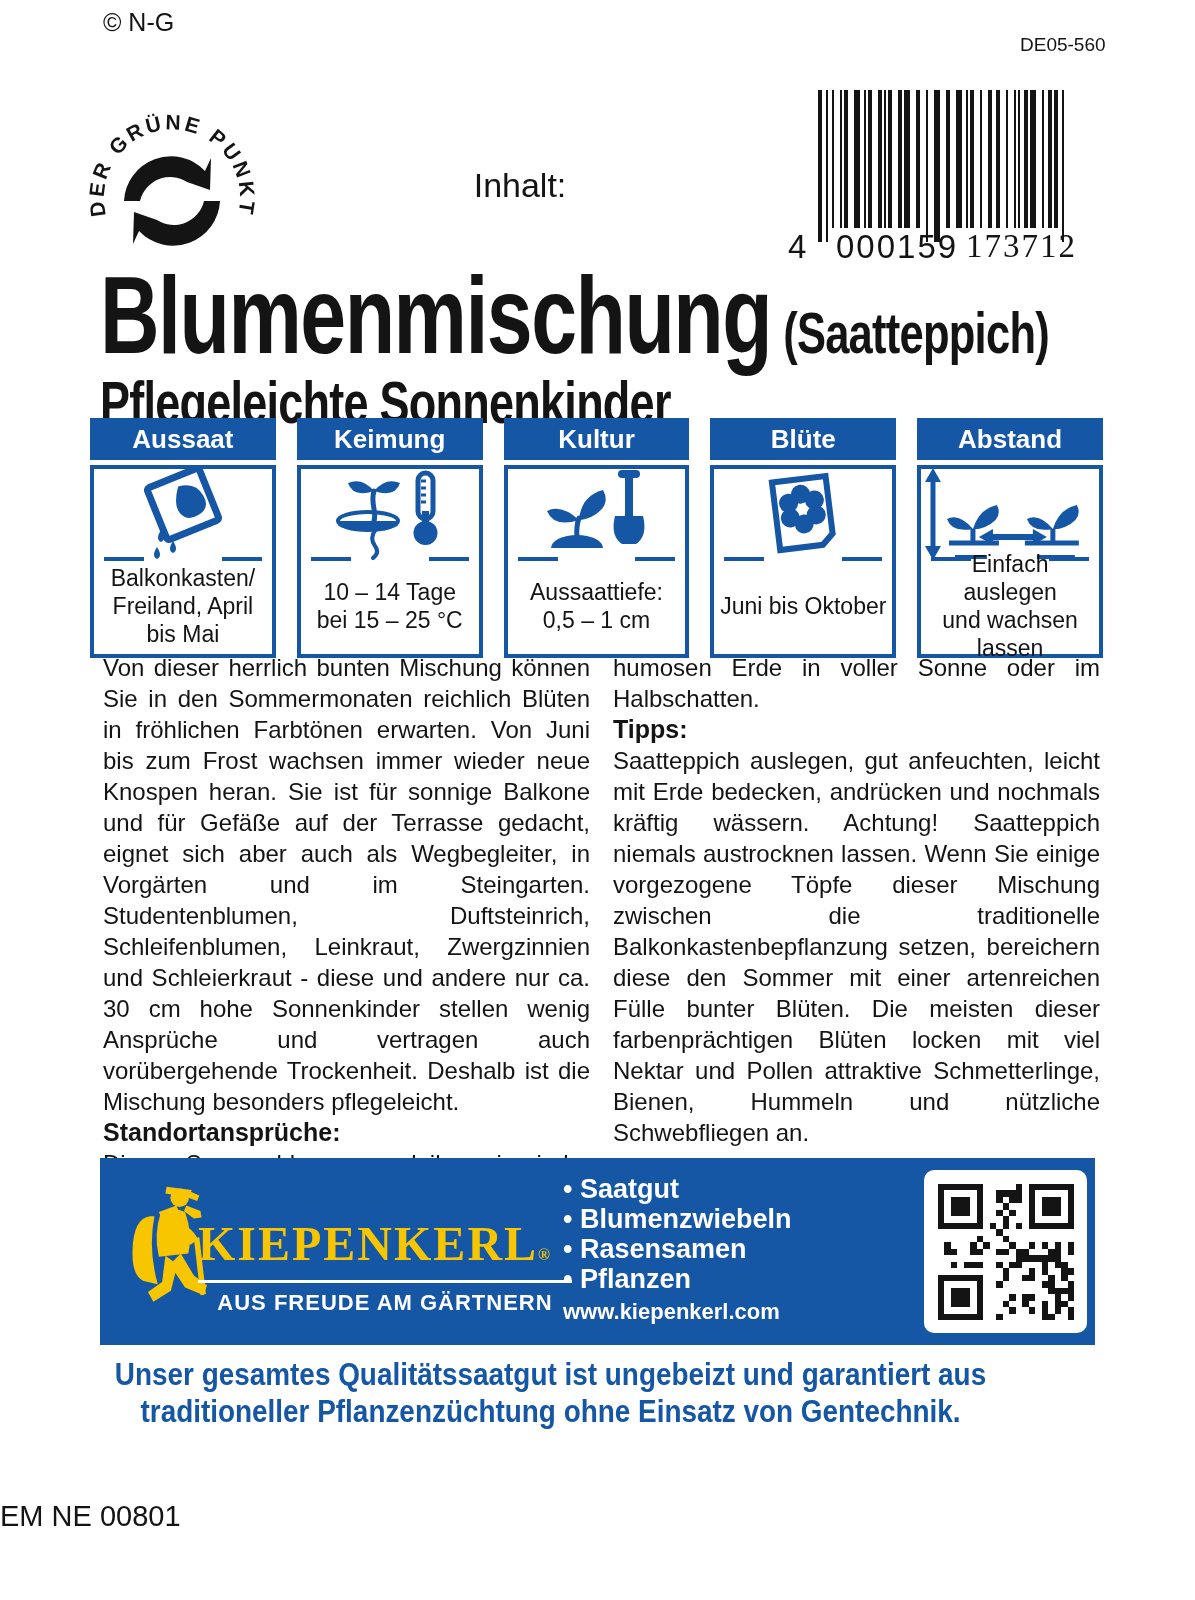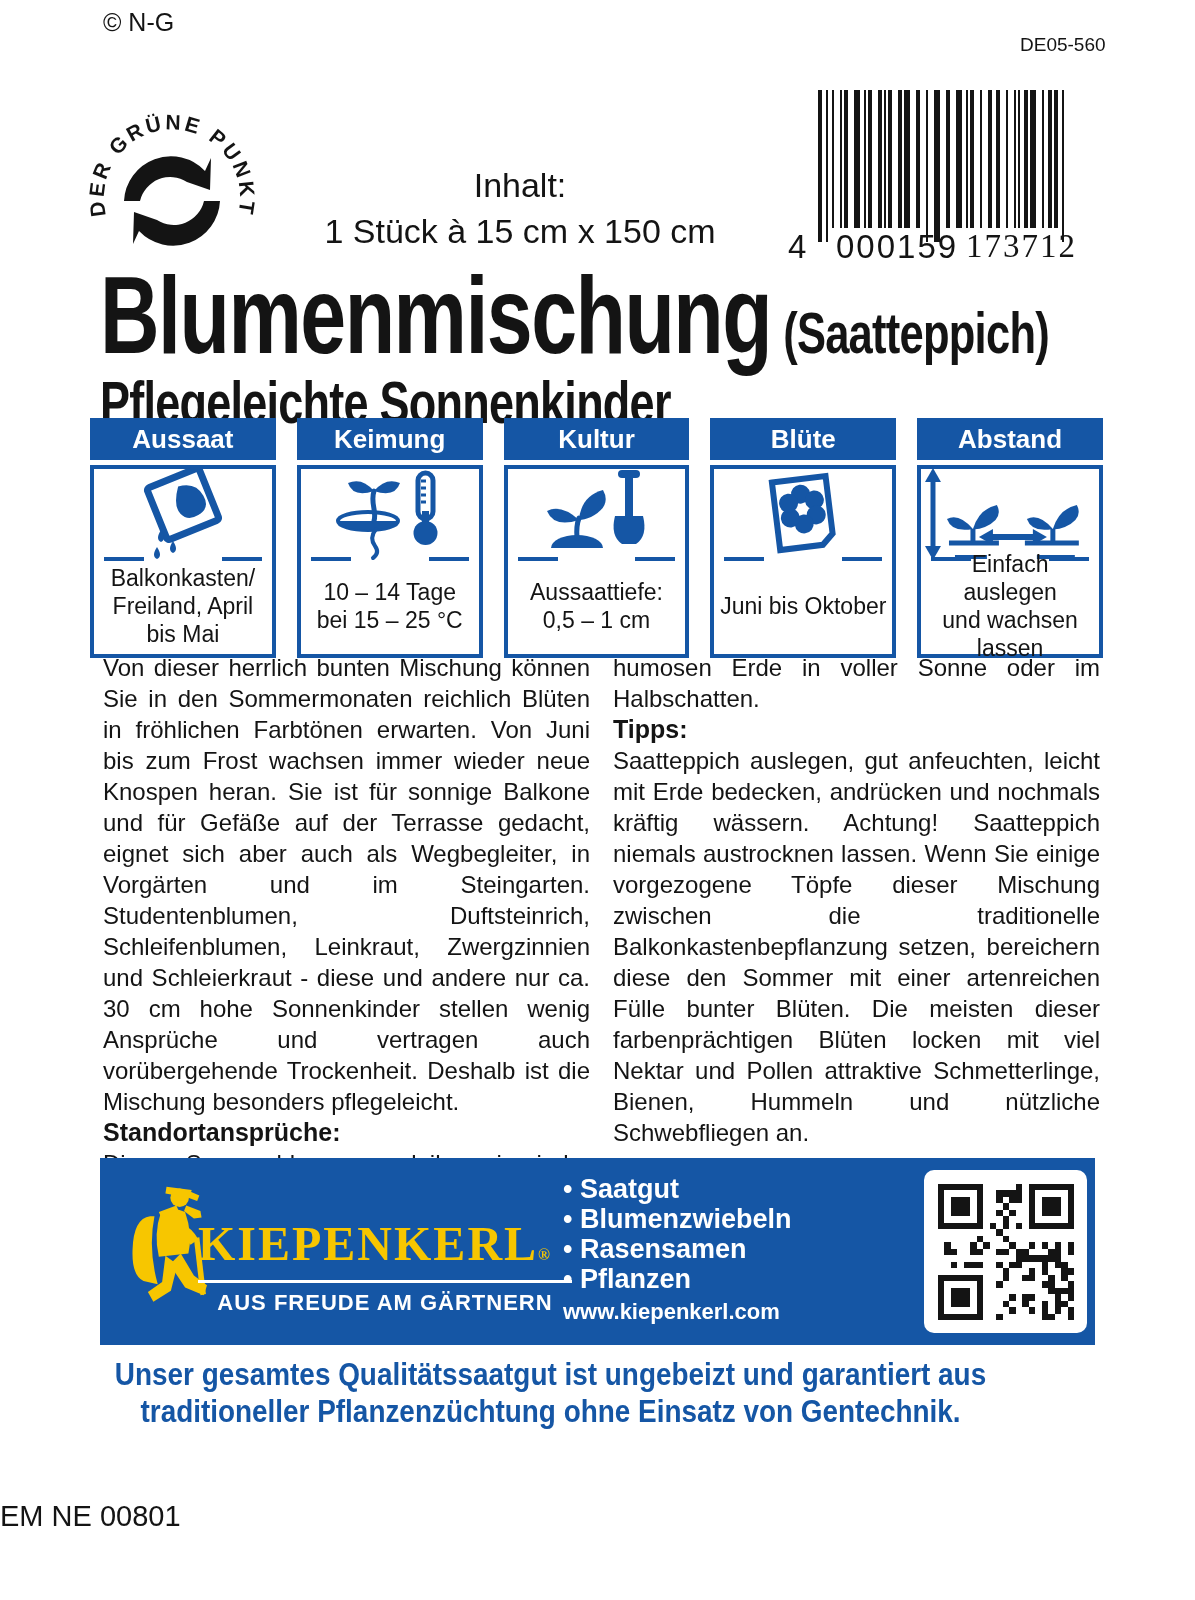--- a/index.html
+++ b/index.html
@@ -136,21 +136,20 @@
       </text>
       <g fill="#141414">
         <path id="gpArrow" d="M38,107 A47,47 0 0 1 119,77 L125,64 L124,96 L101,88 A31,31 0 0 0 54,107 Z"></path>
         <use href="#gpArrow" transform="rotate(180 86 107)"></use>
       </g>
     </svg>
   </div>
 
   <div class="inhalt">
     <div>Inhalt:</div>
-    <div>1 Stück à 15 cm x 150 cm</div>
   </div>
 
   <div class="titleblock">
     <div class="title-line1">
       <span class="title-main">Blumenmischung</span>
       <span class="title-suffix">(Saatteppich)</span>
     </div>
     <div class="title-sub">Pflegeleichte Sonnenkinder</div>
   </div>
 

